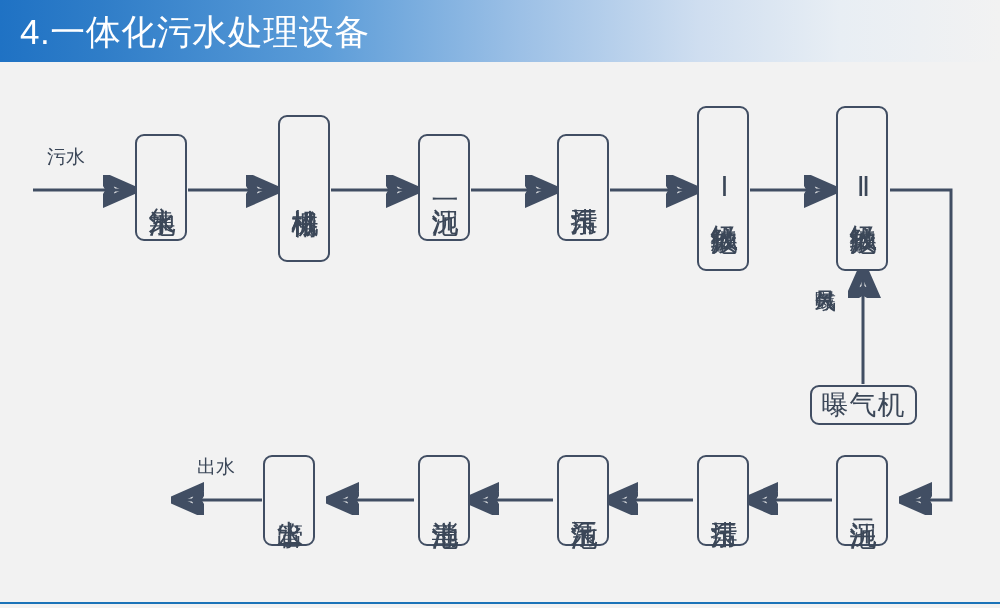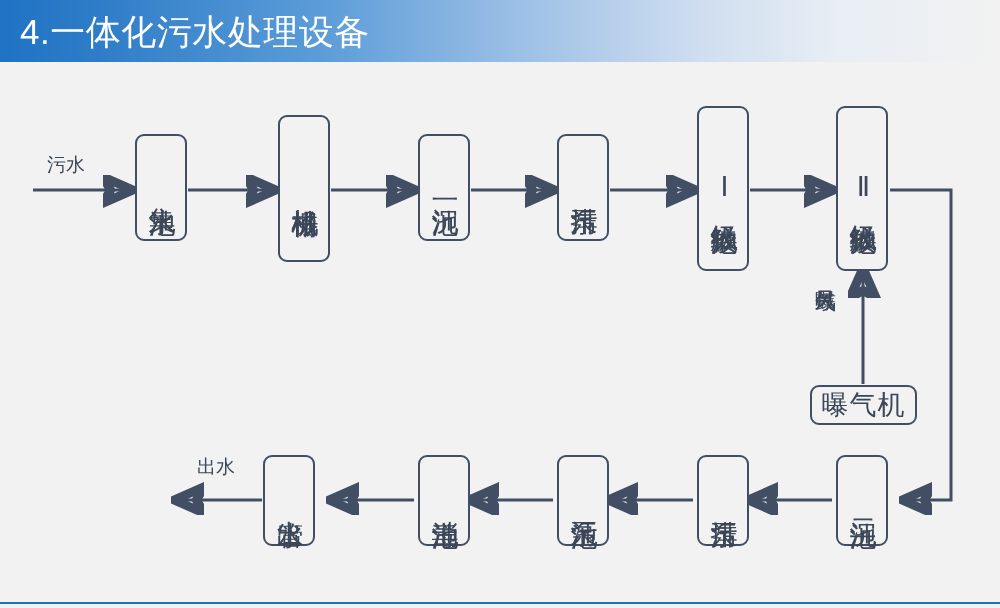--- a/index.html
+++ b/index.html
@@ -211,21 +211,21 @@
     </div>
 
     <div class="node vertical" style="left:418px; top:393px; width:52px; height:91px;">
       <span class="node-label">消毒池</span>
     </div>
 
     <div class="node vertical" style="left:263px; top:393px; width:52px; height:91px;">
       <span class="node-label">出水管</span>
     </div>
 
-    <div class="flow-text" style="left:47px; top:93px;">污水</div>
+    <div class="flow-text" style="left:47px; top:85px;">污水</div>
 
     <div class="flow-text vertical" style="left:815px; top:212px;">鼓风曝气</div>
 
     <div class="flow-text" style="left:197px; top:395px;">出水</div>
 
   </div>
 
   <div id="bottom-rule"></div>
 
 </div>

